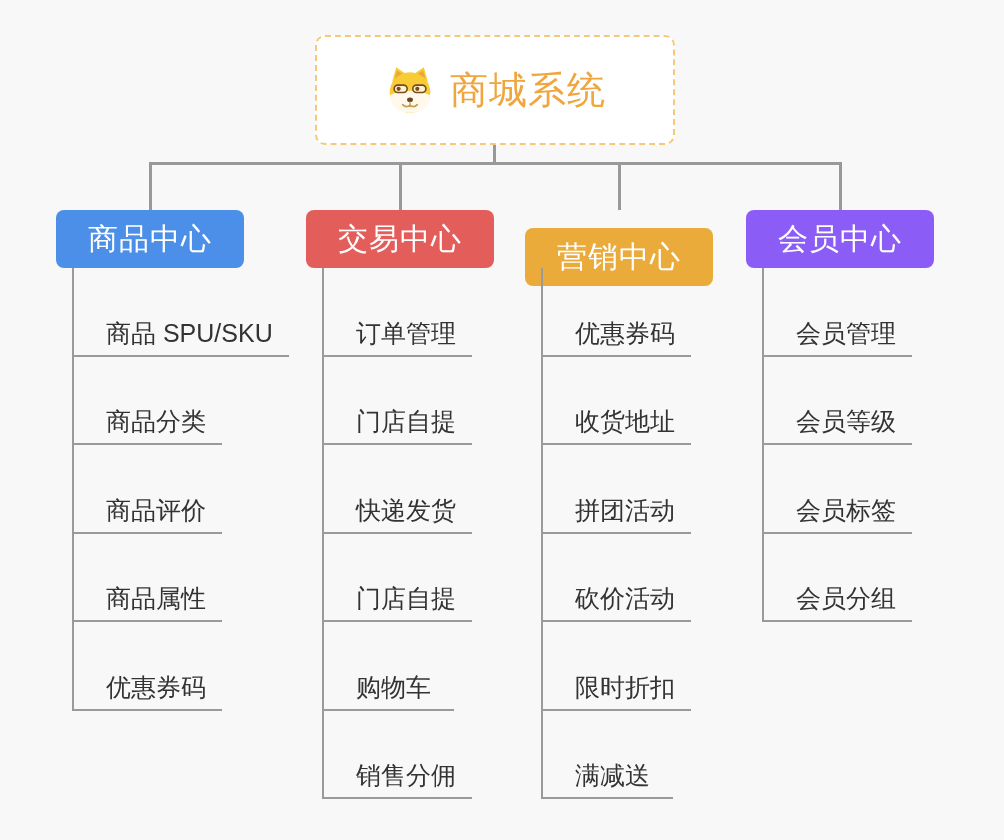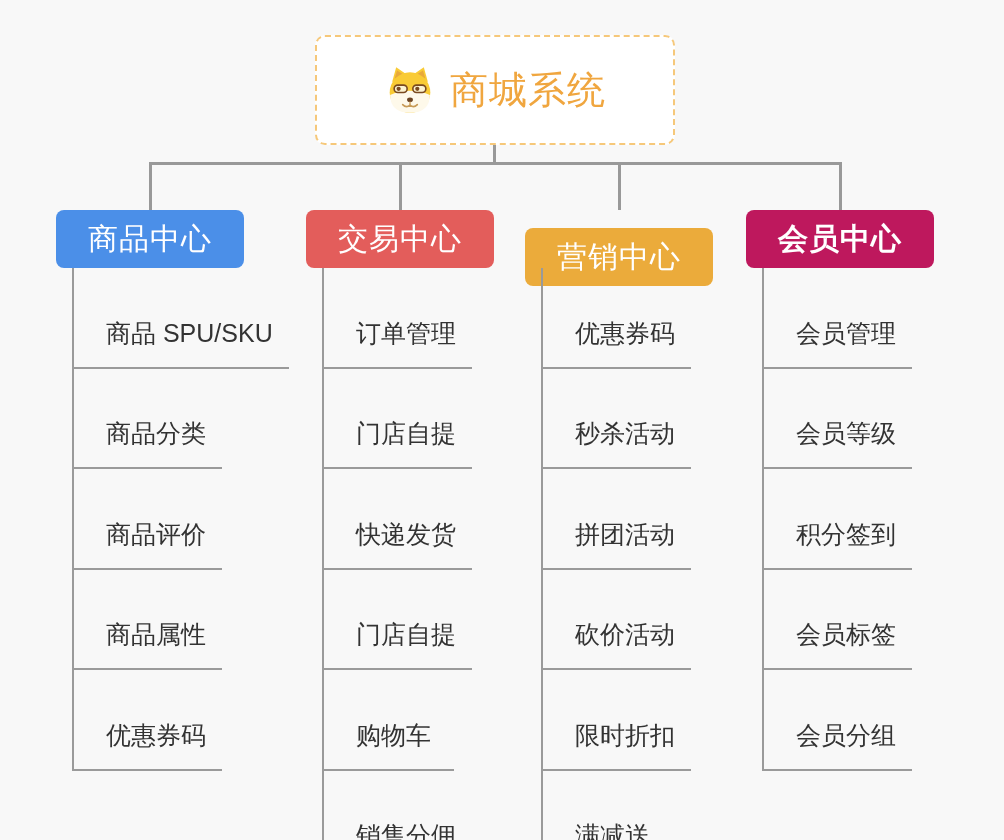--- a/index.html
+++ b/index.html
@@ -73,22 +73,21 @@
   .children-2 { left: 541px; }
   .children-3 { left: 762px; }
 
   .child {
     height: 88.5px;
     display: flex;
     align-items: flex-end;
     width: max-content;
     min-width: 130px;
     border-bottom: 2px solid #9a9a9a;
-    padding: 0 16px 19px 32px;
-    margin-top: 12px;
+    padding: 0 16px 7px 32px;
   }
   .child span {
     font-size: 25px;
     color: #333333;
     line-height: 1.15;
     white-space: nowrap;
   }
 </style>
 </head>
 <body>
@@ -173,50 +172,47 @@
   </div>
 
   <div class="branch-node branch-2" style="background: rgb(235, 171, 59); margin-top: 18px;">
     <span>营销中心</span>
   </div>
   <div class="children children-2">
     <div class="child">
         <span>优惠券码</span>
       </div>
     <div class="child">
-        <span>秒杀活动</span>
+        <span>收货地址</span>
       </div>
     <div class="child">
         <span>拼团活动</span>
       </div>
     <div class="child">
         <span>砍价活动</span>
       </div>
     <div class="child">
         <span>限时折扣</span>
       </div>
     <div class="child">
         <span>满减送</span>
       </div>
   </div>
 
-  <div class="branch-node branch-3" style="background: #be185d; font-weight: bold;">
+  <div class="branch-node branch-3" style="background: #8b5cf6;">
     <span>会员中心</span>
   </div>
   <div class="children children-3">
     <div class="child">
         <span>会员管理</span>
       </div>
     <div class="child">
         <span>会员等级</span>
       </div>
     <div class="child">
-        <span>积分签到</span>
-      </div>
-    <div class="child">
         <span>会员标签</span>
       </div>
     <div class="child">
         <span>会员分组</span>
       </div>
   </div>
 
 </div>
 
 </body></html>

